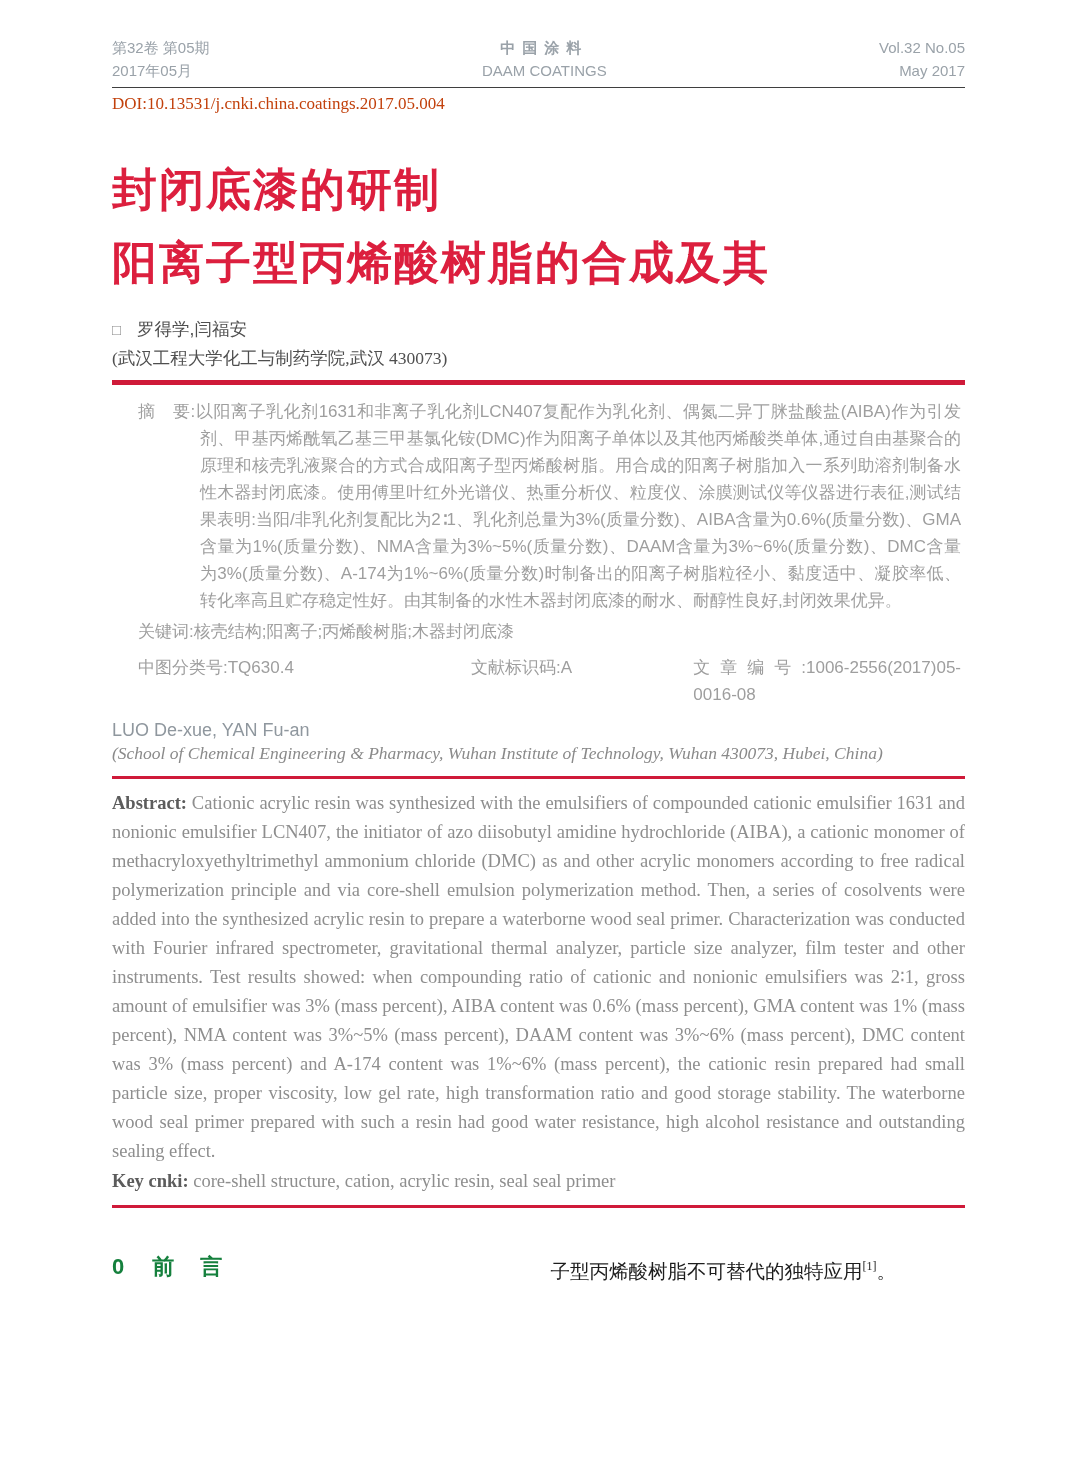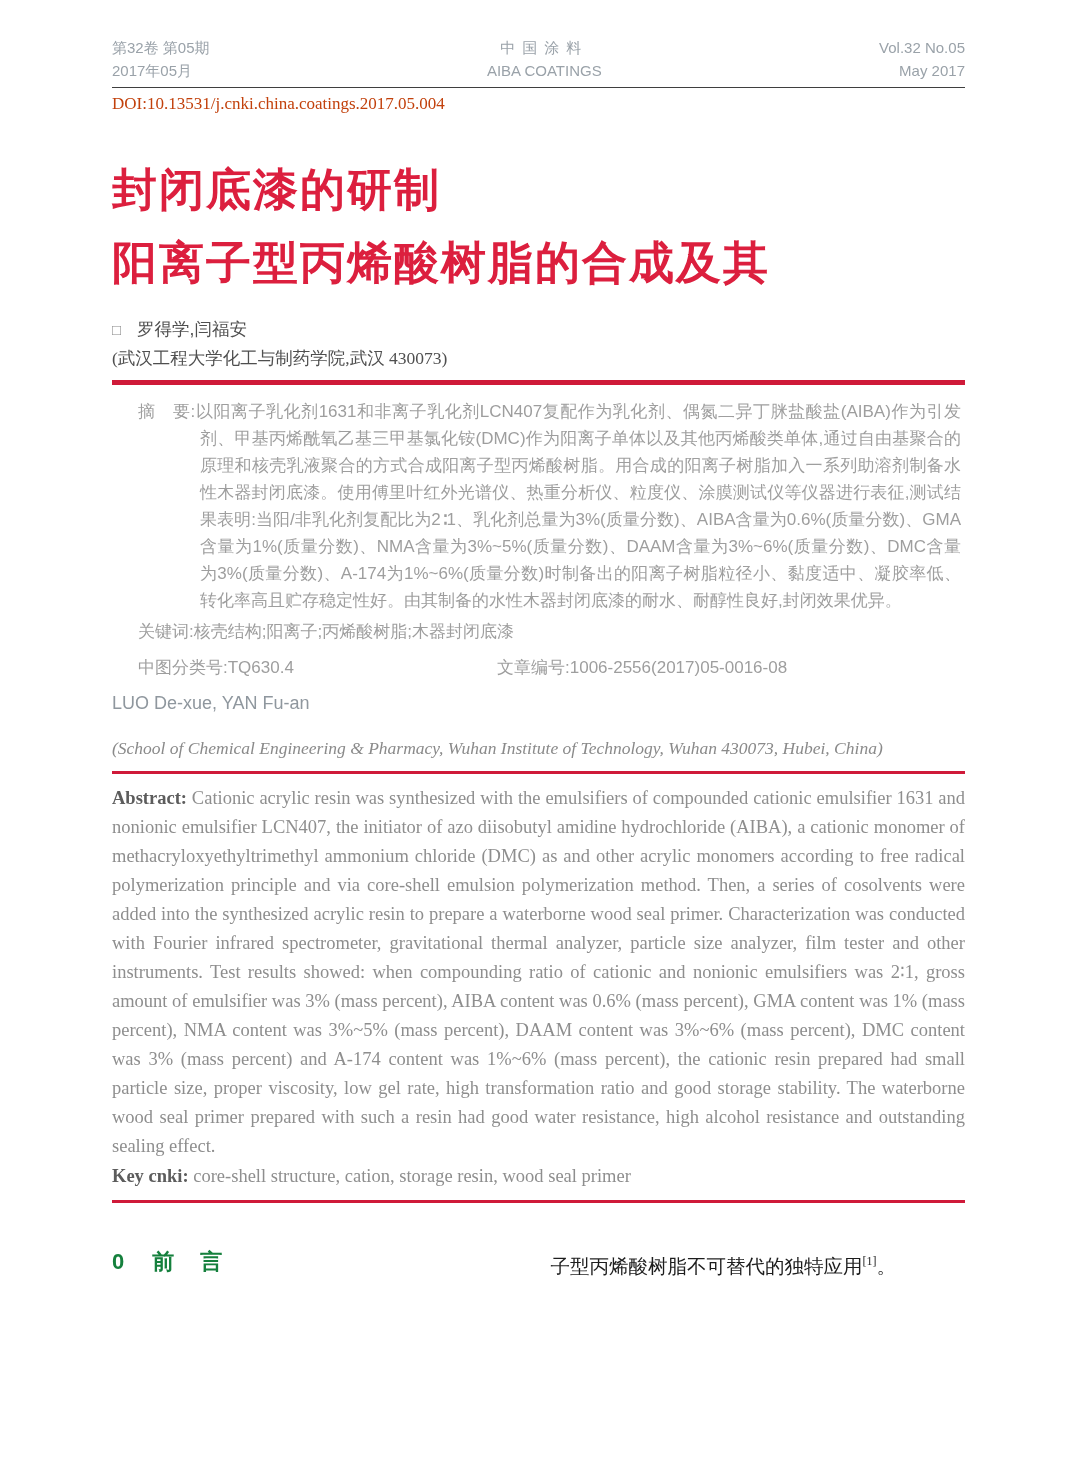--- a/index.html
+++ b/index.html
@@ -10,21 +10,21 @@
     margin:0 auto;
     background:#ffffff;
     padding:36px 110px 0 112px;
     font-family:"Liberation Serif", serif;
     overflow:hidden;
   }
   
   .masthead { display:flex; justify-content:space-between; align-items:flex-start;
     color:#9aa2a9; font-family:"Liberation Sans", sans-serif; font-size:15px; line-height:23px; }
   .masthead .mid { text-align:center; }
-  .masthead .mid .l1 { letter-spacing:7px; }
+  .masthead .mid .l1 { letter-spacing:7px;font-weight:bold; }
   .masthead .right { text-align:right; }
   .masthead-rule { border-bottom:1.5px solid #3f3f3f; margin-top:5px; }
   .doi { font-size:17px; color:#c2410c; margin-top:6px; font-family:"Liberation Serif", serif; }
 
   
   .cn-title { margin-top:40px; color:#dc1f3e; font-family:"Liberation Sans", sans-serif;
     font-weight:900; font-size:45px; line-height:1.62; letter-spacing:2px; }
   .cn-title span { display:block; }
 
   
@@ -43,21 +43,21 @@
   .kw-row { margin-top:4px; }
   .meta-row { display:flex; margin-top:9px;gap:24px; }
   .meta-row .m1 { width:335px; }
   .meta-row .m2 { width:215px; }
 
   
   .en-title { margin-top:58px; color:#dc1f3e; font-family:"Liberation Sans", sans-serif;
     font-weight:bold; font-size:31px; line-height:1.8; letter-spacing:0.3px; }
   .en-authors { margin-top:12px; color:#8f979e; font-size:18px;
     font-family:"Liberation Sans", sans-serif; }
-  .en-affil { margin-top:24px; color:#8a8a8a; font-style:italic;
+  .en-affil { margin-top:2px; color:#8a8a8a; font-style:italic;
     font-family:"Liberation Serif", serif; font-size:17.5px; }
   .rule-red-thin { height:3px; background:#cf1a39; margin-top:12px; }
 
   
   .abstract-en { margin-top:10px; color:#8e8e8e; font-family:"Liberation Serif", serif;
     font-size:18.5px; line-height:29px; text-align:justify; }
   .abstract-en .label { font-weight:bold; color:#5c5c5c; }
   .kw-en { margin-top:1px; }
   .rule-red-thin.second { margin-top:9px; }
 
@@ -76,21 +76,21 @@
 
 <div class="page">
 
   <div class="masthead">
     <div class="left">
       <div>第32卷 第05期</div>
       <div>2017年05月</div>
     </div>
     <div class="mid">
       <div class="l1">中国涂料</div>
-      <div>AIBA COATINGS</div>
+      <div>DAAM COATINGS</div>
     </div>
     <div class="right">
       <div>Vol.32 No.05</div>
       <div>May 2017</div>
     </div>
   </div>
   <div class="masthead-rule"></div>
   <div class="doi">DOI:10.13531/j.cnki.china.coatings.2017.05.004</div>
 
   <h1 class="cn-title">
@@ -105,31 +105,32 @@
     </div>
     <div class="affil">(武汉工程大学化工与制药学院,武汉  430073)</div>
   </div>
   <div class="rule-red-thick"></div>
 
   <div class="abstract-cn">
     <p class="hang"><span class="label">摘　要:</span><span>以阳离子乳化剂1631和非离子乳化剂LCN407复配作为乳化剂、偶氮二异丁脒盐酸盐(AIBA)作为引发剂、甲基丙烯酰氧乙基三甲基氯化铵(DMC)作为阳离子单体以及其他丙烯酸类单体,通过自由基聚合的原理和核壳乳液聚合的方式合成阳离子型丙烯酸树脂。用合成的阳离子树脂加入一系列助溶剂制备水性木器封闭底漆。使用傅里叶红外光谱仪、热重分析仪、粒度仪、涂膜测试仪等仪器进行表征,测试结果表明:当阳/非乳化剂复配比为2∶1、乳化剂总量为3%(质量分数)、AIBA含量为0.6%(质量分数)、GMA含量为1%(质量分数)、NMA含量为3%~5%(质量分数)、DAAM含量为3%~6%(质量分数)、DMC含量为3%(质量分数)、A-174为1%~6%(质量分数)时制备出的阳离子树脂粒径小、黏度适中、凝胶率低、转化率高且贮存稳定性好。由其制备的水性木器封闭底漆的耐水、耐醇性良好,封闭效果优异。</span></p>
     <p class="kw-row"><span>关键词:</span><span>核壳结构;阳离子;丙烯酸树脂;木器封闭底漆</span></p>
     <div class="meta-row">
       <span class="m1"><span>中图分类号:</span><span>TQ630.4</span></span>
+      <span class="m2"><span>文献标识码:</span><span>A</span></span>
       <span class="m3"><span>文章编号:</span><span>1006-2556(2017)05-0016-08</span></span>
     </div>
   </div>
 
   <div class="en-authors">LUO De-xue, YAN Fu-an</div>
   <div class="en-affil">(School of Chemical Engineering &amp; Pharmacy, Wuhan Institute of Technology, Wuhan 430073, Hubei, China)</div>
   <div class="rule-red-thin"></div>
 
   <div class="abstract-en">
     <p><span class="label">Abstract:</span><span> Cationic acrylic resin was synthesized with the emulsifiers of compounded cationic emulsifier 1631 and nonionic emulsifier LCN407, the initiator of azo diisobutyl amidine hydrochloride (AIBA), a cationic monomer of methacryloxyethyltrimethyl ammonium chloride (DMC) as and other acrylic monomers according to free radical polymerization principle and via core-shell emulsion polymerization method. Then, a series of cosolvents were added into the synthesized acrylic resin to prepare a waterborne wood seal primer. Characterization was conducted with Fourier infrared spectrometer, gravitational thermal analyzer, particle size analyzer, film tester and other instruments. Test results showed: when compounding ratio of cationic and nonionic emulsifiers was 2∶1, gross amount of emulsifier was 3% (mass percent), AIBA content was 0.6% (mass percent), GMA content was 1% (mass percent), NMA content was 3%~5% (mass percent), DAAM content was 3%~6% (mass percent), DMC content was 3% (mass percent) and A-174 content was 1%~6% (mass percent), the cationic resin prepared had small particle size, proper viscosity, low gel rate, high transformation ratio and good storage stability. The waterborne wood seal primer prepared with such a resin had good water resistance, high alcohol resistance and outstanding sealing effect.</span></p>
-    <p class="kw-en"><span class="label">Key cnki:</span><span> core-shell structure, cation, storage resin, wood seal primer</span></p>
+    <p class="kw-en"><span class="label">Key cnki:</span><span> core-shell structure, cation, acrylic resin, seal seal primer</span></p>
   </div>
   <div class="rule-red-thin second"></div>
 
   <div class="two-col">
     <div class="col">
       <div class="sec-heading">
         <span class="num">0</span><span class="ttl">前言</span>
       </div>
 
     </div>

